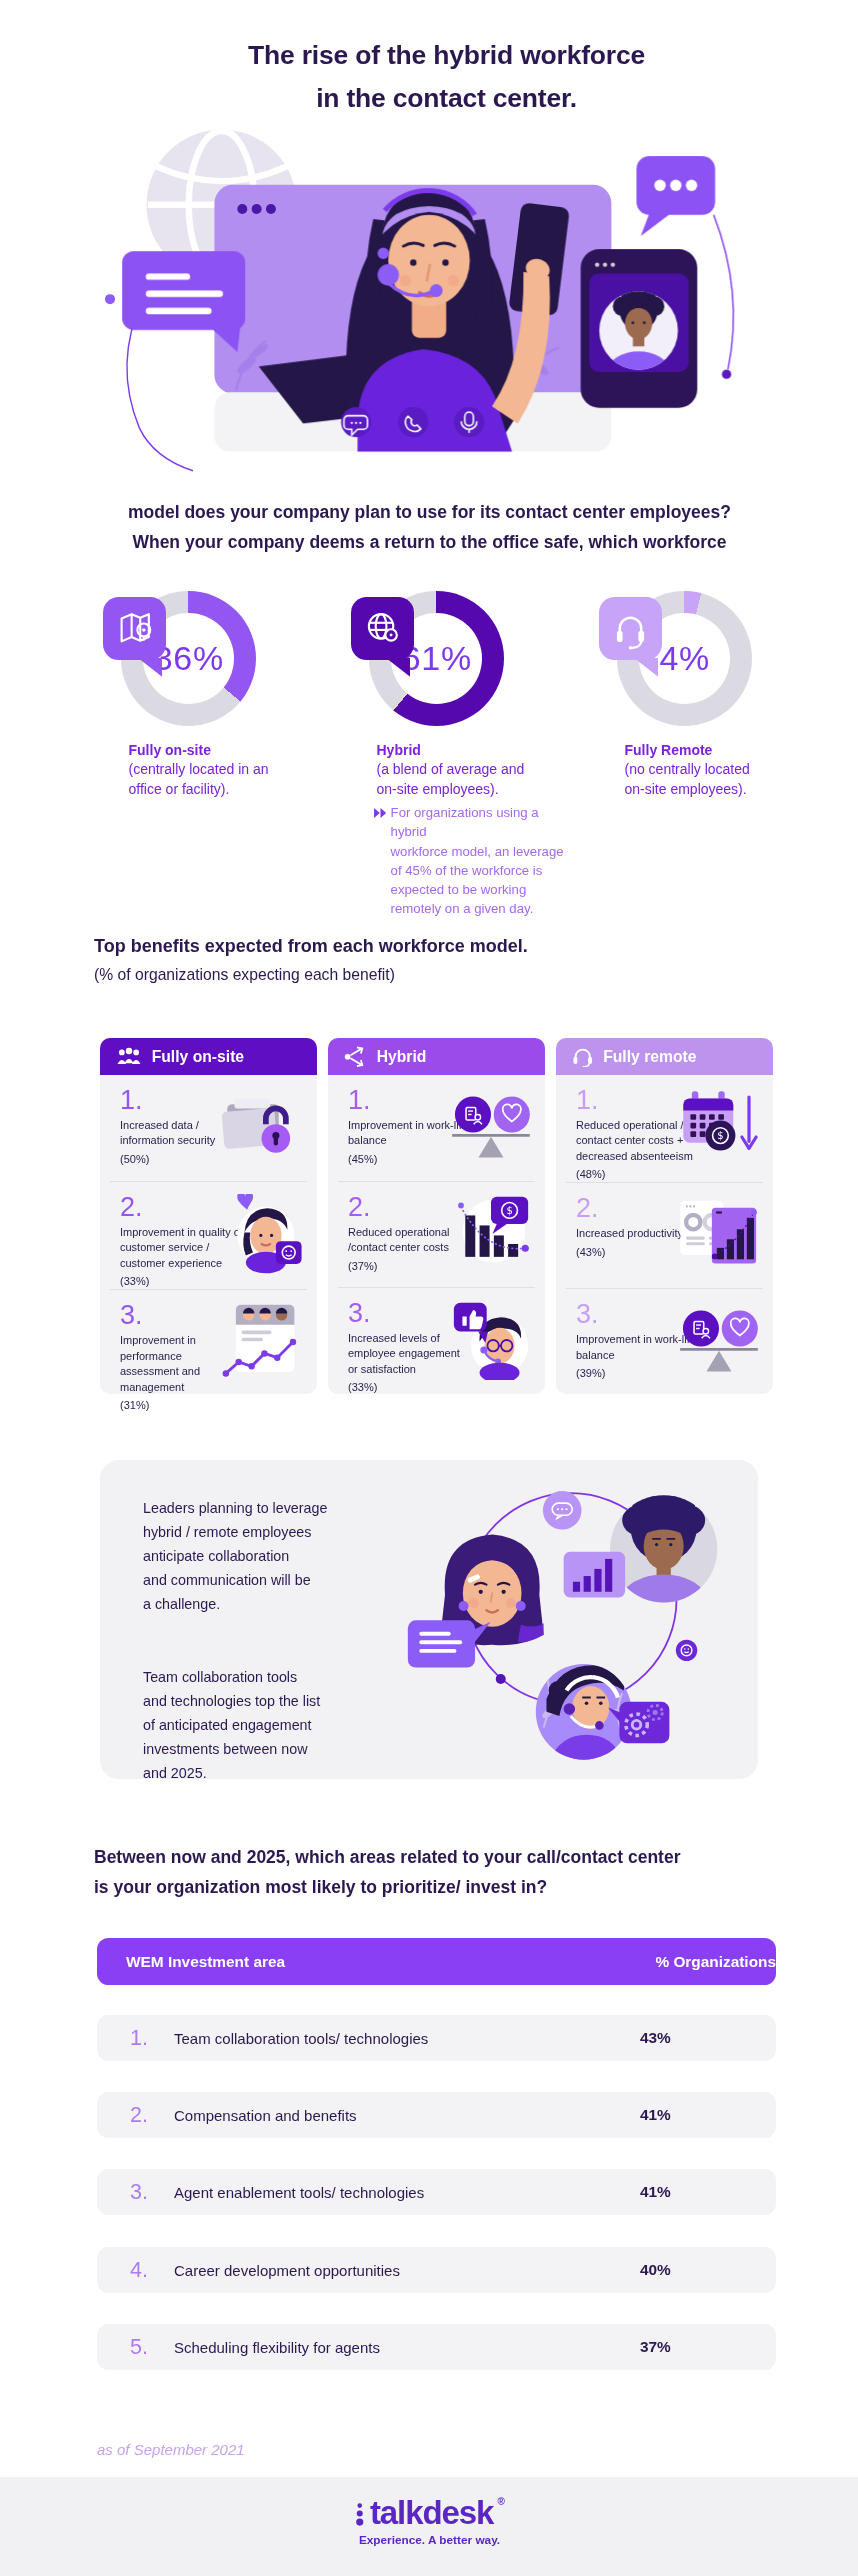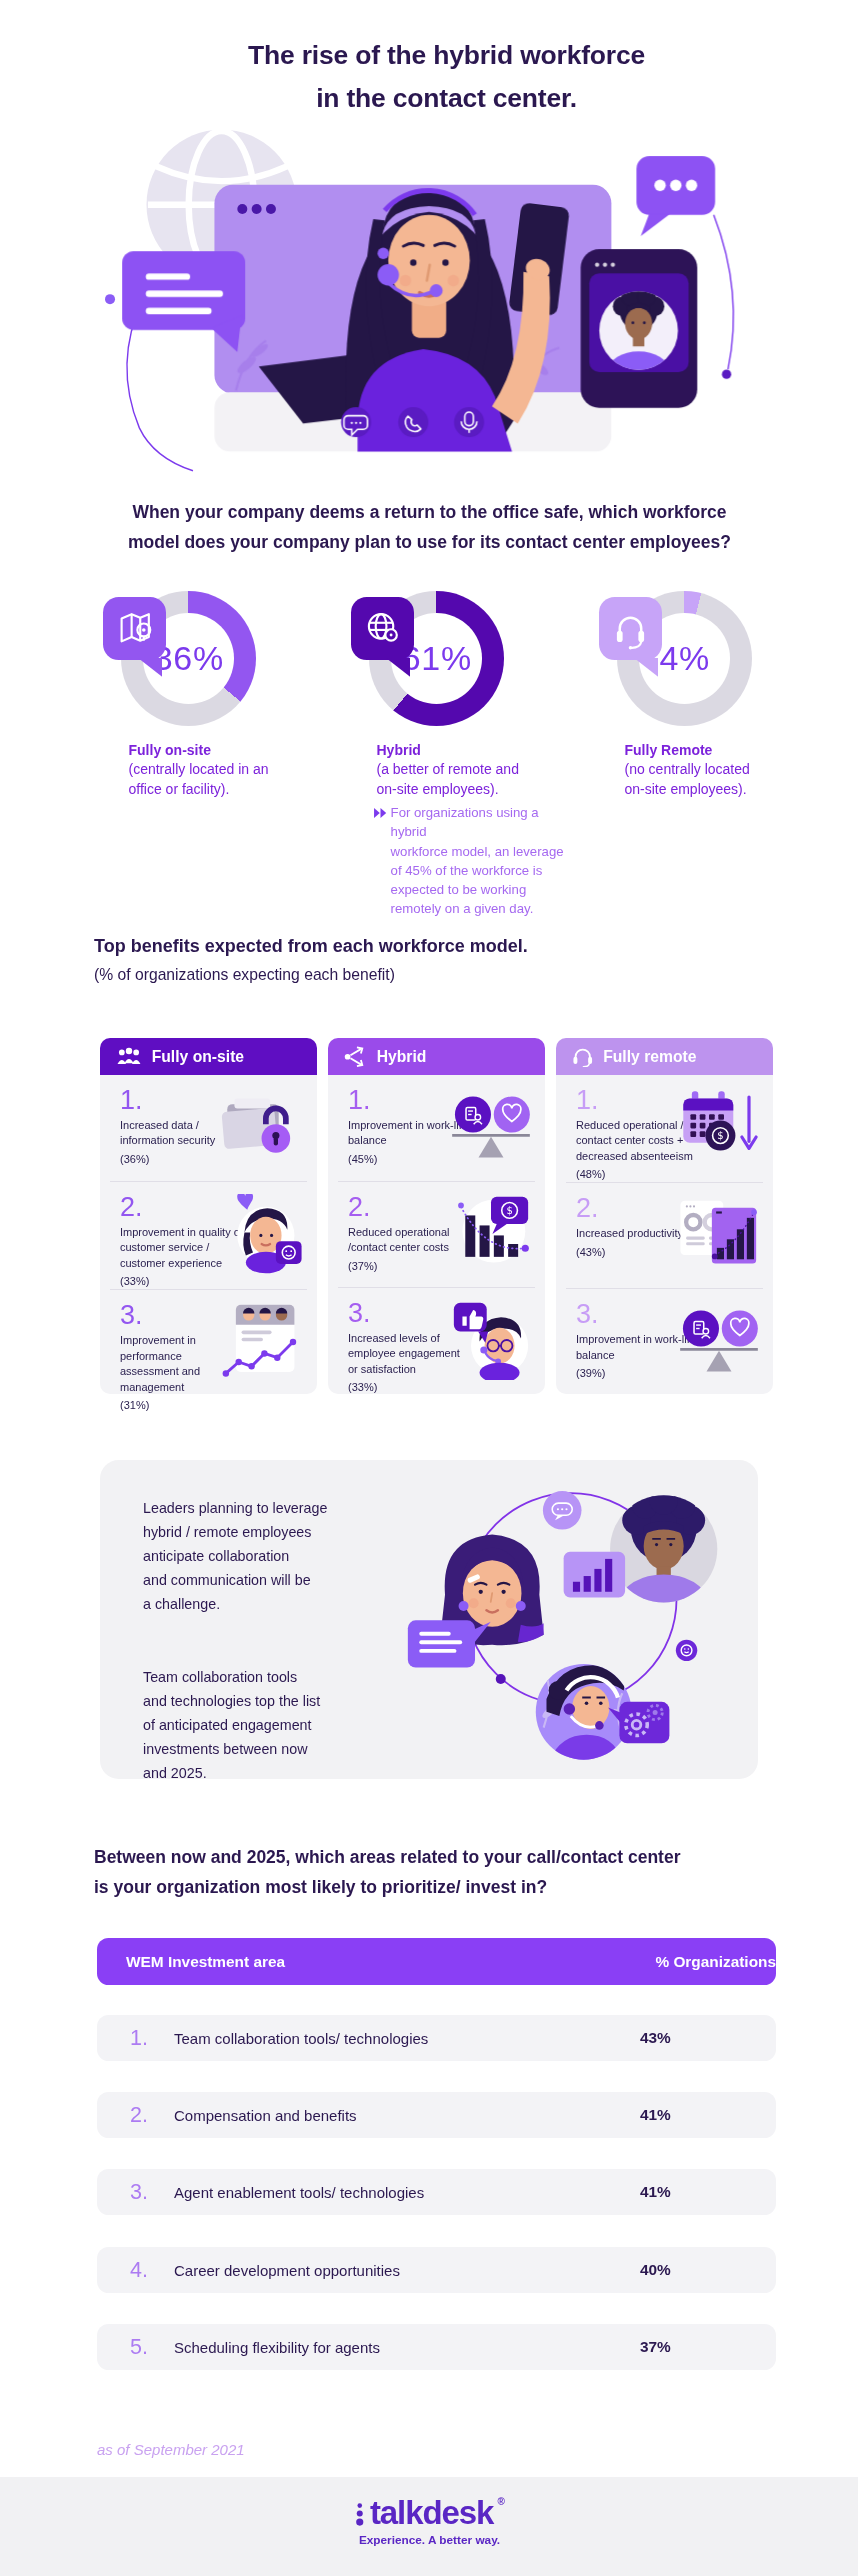--- a/index.html
+++ b/index.html
@@ -180,22 +180,22 @@
       <polygon points="768,130 756,162 798,130" fill="#8D52F3"></polygon>
       <circle cx="783" cy="91" r="8" fill="#fff"></circle>
         <circle cx="805" cy="91" r="8" fill="#fff"></circle>
         <circle cx="827" cy="91" r="8" fill="#fff"></circle>
     </g>
     <path d="M858 132 Q900 240 878 348" stroke="#7C3AED" stroke-width="2" fill="none"></path>
     <circle cx="876" cy="355" r="6.5" fill="#5A1BC2"></circle>
   </svg>
 
   <div class="abs q1">
+    <div>model does your company plan to use for its contact center employees?</div>
     <div>When your company deems a return to the office safe, which workforce</div>
-    <div>model does your company plan to use for its contact center employees?</div>
   </div>
 
   <div class="abs dcol" style="left:102px;">
     <div class="donut" style="background: conic-gradient(rgb(147, 86, 240) 0deg, rgb(147, 86, 240) 36%, rgb(219, 217, 226) 36%, rgb(219, 217, 226) 100%);">
       <div class="pct">36%</div>
     </div>
     <div class="badge" style="background: rgb(147, 86, 240); color: rgb(147, 86, 240);">
       <span class="tail"></span>
       <svg width="63" height="63" viewBox="0 0 88 88">
         <path d="M26 30 L40 24 L52 29 L64 24 V56 L52 61 L40 56 L26 62 Z" fill="none" stroke="#fff" stroke-width="3" stroke-linejoin="round"></path>
@@ -223,21 +223,21 @@
         <circle cx="42" cy="41" r="17" fill="none" stroke="#fff" stroke-width="3"></circle>
         <ellipse cx="42" cy="41" rx="7.5" ry="17" fill="none" stroke="#fff" stroke-width="3"></ellipse>
         <line x1="25" y1="36" x2="59" y2="36" stroke="#fff" stroke-width="3"></line>
         <line x1="26" y1="46" x2="58" y2="46" stroke="#fff" stroke-width="3"></line>
         <circle cx="56" cy="53" r="8" fill="#5408AE" stroke="#fff" stroke-width="3"></circle>
         <circle cx="56" cy="53" r="2" fill="#fff"></circle>
       </svg>
     </div>
     <div class="dlabel">
       <div class="dname">Hybrid</div>
-      <div>(a better of remote and</div>
+      <div>(a blend of average and</div>
       <div>on-site employees).</div>
     </div>
     <div class="dnote">
       <svg width="13" height="10" viewBox="0 0 18 14">
         <polygon points="0,0 8,7 0,14" fill="#7C3AED"></polygon>
           <polygon points="9,0 17,7 9,14" fill="#7C3AED"></polygon>
       </svg>
       <div>
         <div>For organizations using a hybrid</div>
           <div>workforce model, an leverage</div>
@@ -281,21 +281,21 @@
           <path d="M11.5 24 q6.5 -12 13 0 z" fill="#fff"></path>
         <circle cx="28" cy="9" r="4" fill="#fff"></circle>
           <path d="M22 25 q6 -11 12 0 z" fill="#fff"></path>
       </svg>
       <span>Fully on-site</span>
     </div>
     <div class="cbody">
       <div class="citem">
         <div class="cnum">1.</div>
         <div class="ctext">Increased data / information security</div>
-        <div class="ctext">(36%)</div>
+        <div class="ctext">(50%)</div>
         <svg class="cillo" viewBox="0 0 120 112">
           <rect x="10" y="24" width="72" height="58" rx="7" fill="#AFA9BF"></rect>
           <rect x="20" y="16" width="50" height="14" rx="4" fill="#EFEDF4"></rect>
           <rect x="4" y="32" width="74" height="52" rx="7" fill="#D9D5E4" transform="rotate(-5 41 58)"></rect>
           <path d="M64 52 v-8 a14 14 0 0 1 28 0 v8" stroke="#3F1D8C" stroke-width="8" fill="none"></path>
           <circle cx="78" cy="72" r="20" fill="#A55CF5"></circle>
           <circle cx="78" cy="68" r="5" fill="#2B1154"></circle>
             <rect x="75" y="70" width="6" height="12" rx="3" fill="#2B1154"></rect>
         </svg>
       </div>

